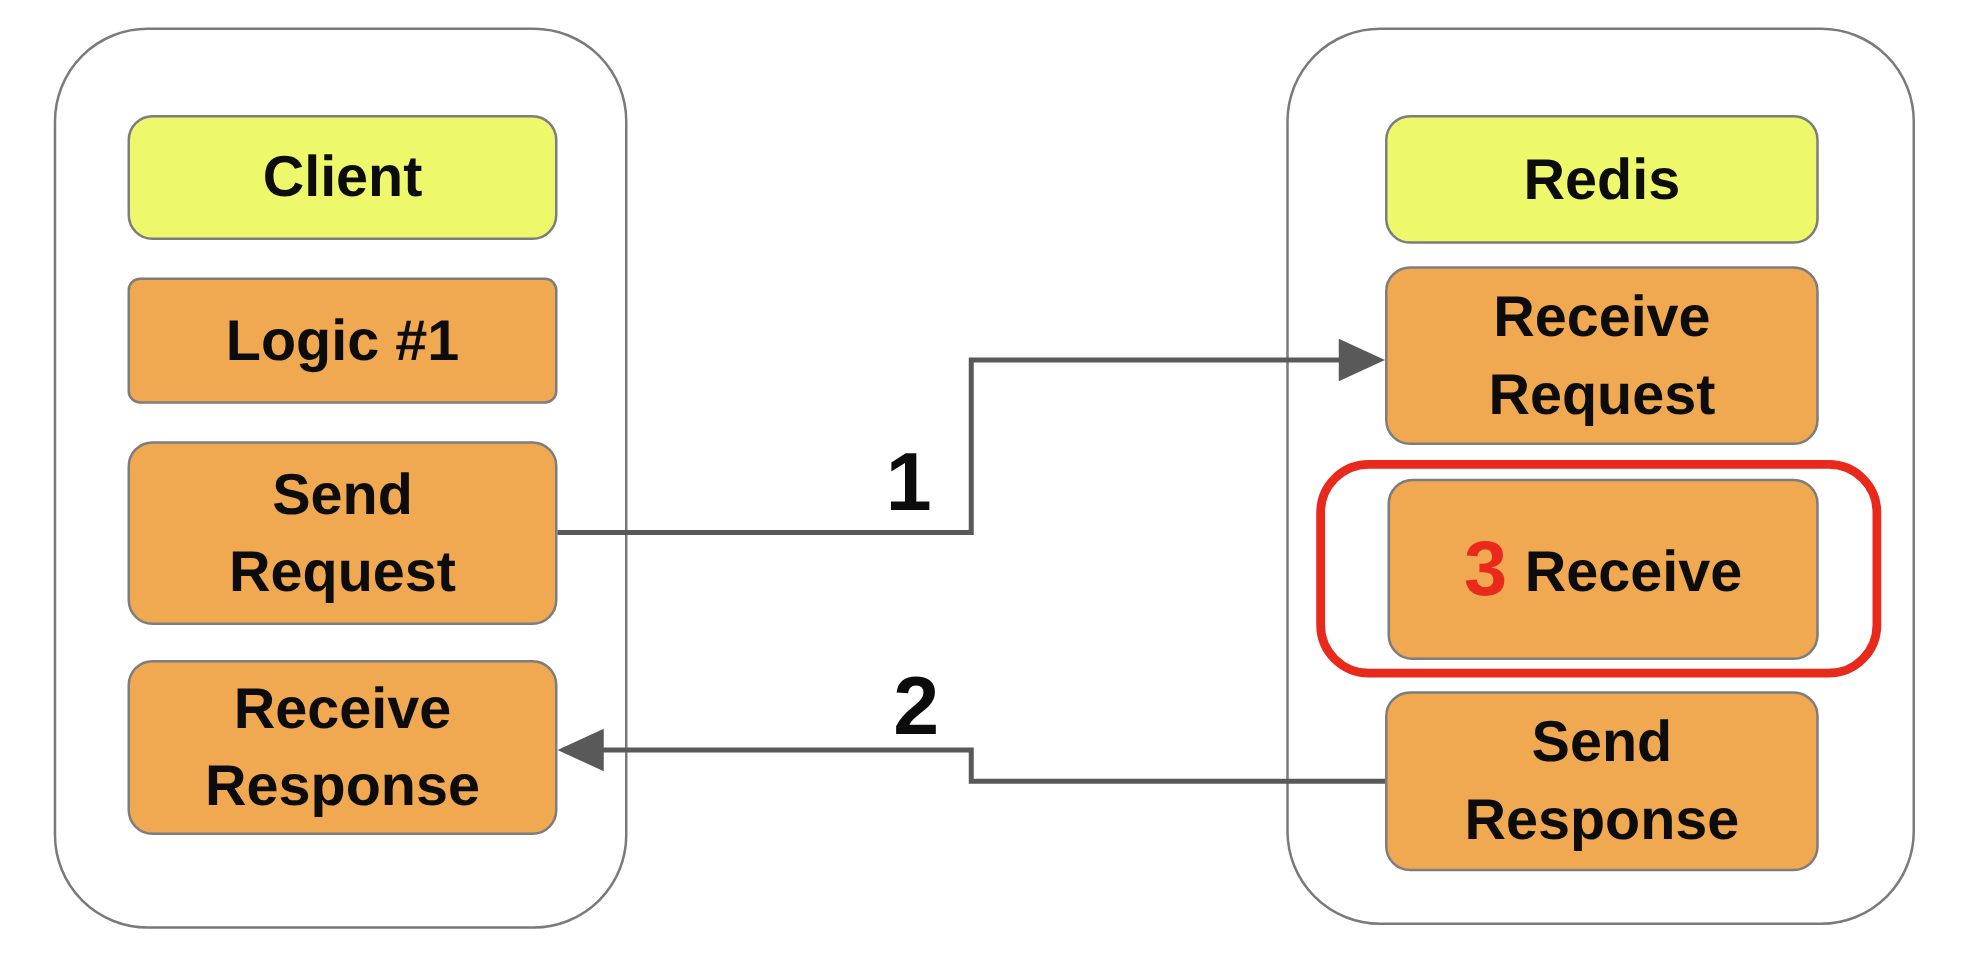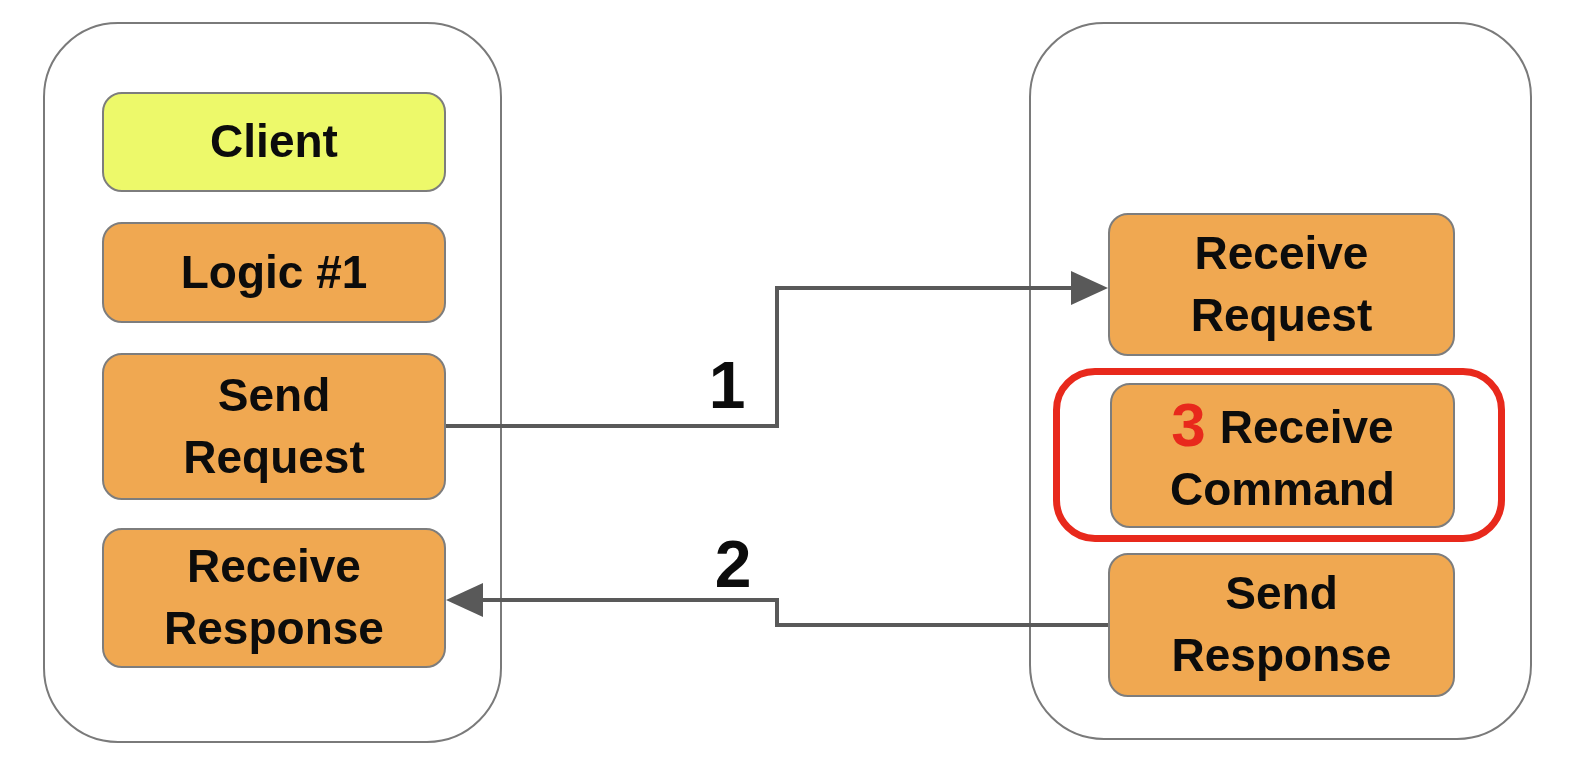--- a/index.html
+++ b/index.html
@@ -42,21 +42,21 @@
     font-weight: bold;
     font-size: 46px;
     line-height: 1.34;
     text-align: center;
     letter-spacing: 0px;
     color: var(--text);
   }
   .node.header { background: var(--header-fill); }
   
   .n-client   { left: 102px; top: 92px;  width: 344px; height: 100px; }
-  .n-logic    { left: 102px; top: 222px; width: 344px; height: 101px; }
+  .n-logic    { left: 102px; top: 222px; width: 344px; height: 101px; border-radius: 10px; }
   .n-sendreq  { left: 102px; top: 353px; width: 344px; height: 147px; }
   .n-recvresp { left: 102px; top: 528px; width: 344px; height: 140px; }
   
   .n-redis    { left: 1108px; top: 92px;  width: 347px; height: 103px; }
   .n-recvreq  { left: 1108px; top: 213px; width: 347px; height: 143px; }
   .n-proccmd  { left: 1110px; top: 383px; width: 345px; height: 145px; }
   .n-sendresp { left: 1108px; top: 553px; width: 347px; height: 144px; }
   .highlight-ring {
     position: absolute;
     left: 1053px; top: 368px;
@@ -118,32 +118,34 @@
   <div class="node n-sendreq">
     <div>Send</div>
     <div>Request</div>
   </div>
   <div class="node n-recvresp">
     <div>Receive</div>
     <div>Response</div>
   </div>
 
   <div class="panel redis"></div>
+  <div class="node header n-redis">
+    <div>Redis</div>
+  </div>
   <div class="node n-recvreq">
     <div>Receive</div>
     <div>Request</div>
   </div>
 
   <div class="highlight-ring"></div>
   <div class="node n-proccmd">
     <div class="line-with-num">
       <span class="step-num">3</span>
       <span>Receive</span>
     </div>
-    <div>Command</div>
   </div>
 
   <div class="node n-sendresp">
     <div>Send</div>
     <div>Response</div>
   </div>
 
   <svg class="wires" viewBox="0 0 1586 772" xmlns="http://www.w3.org/2000/svg">
     <path class="wire" d="M446,426 L777,426 L777,288 L1072,288"></path>
     <polygon class="head" points="1108,288 1071,271 1071,305"></polygon>

